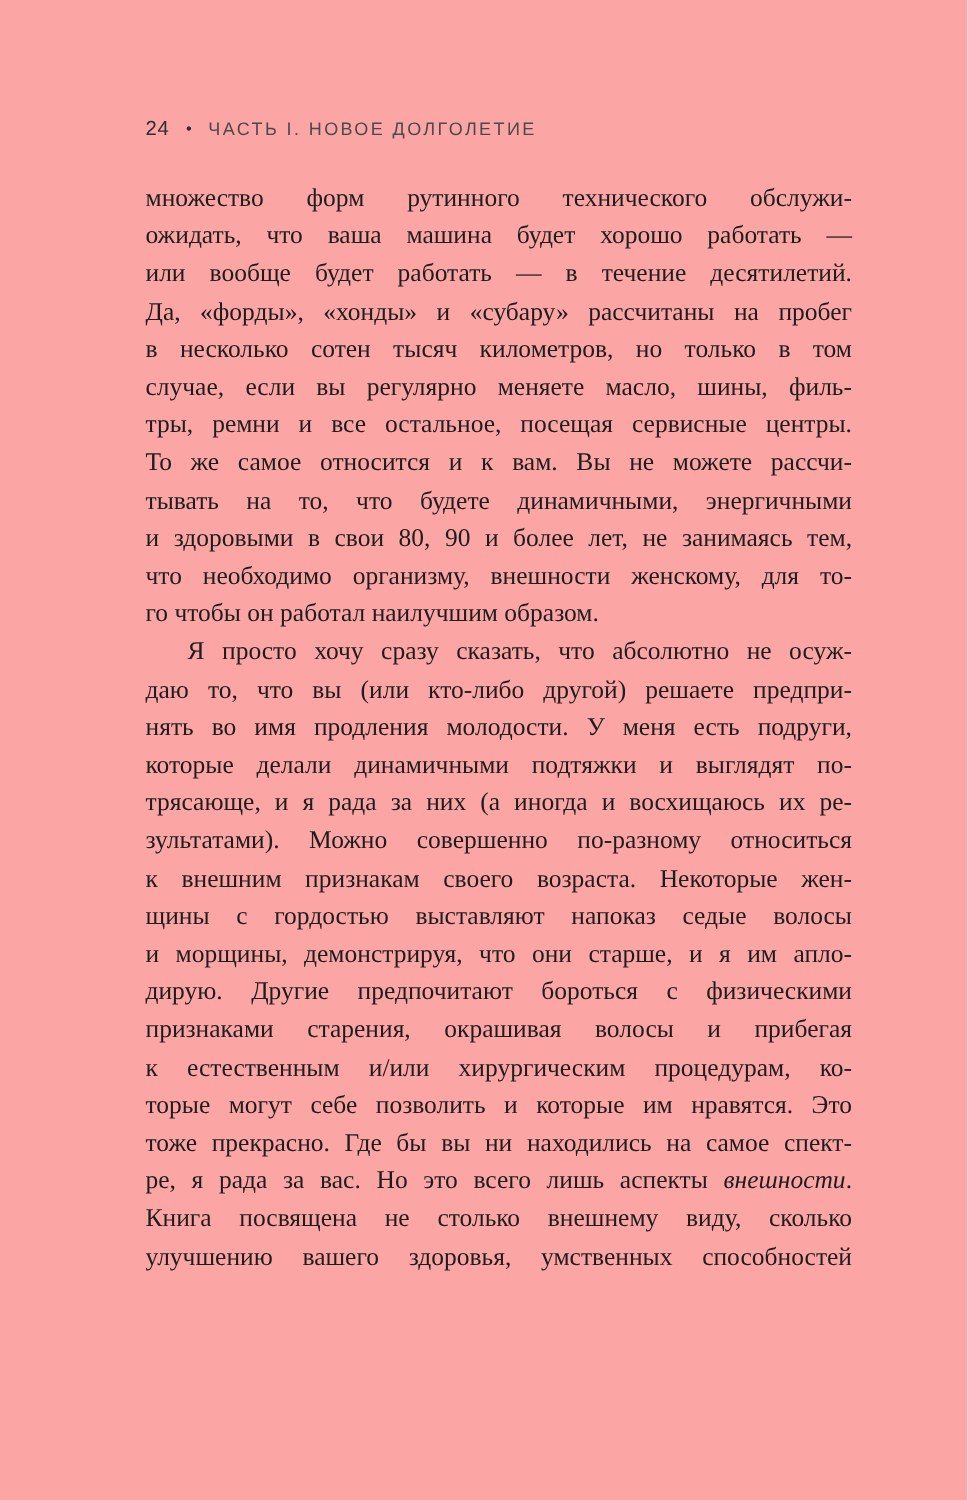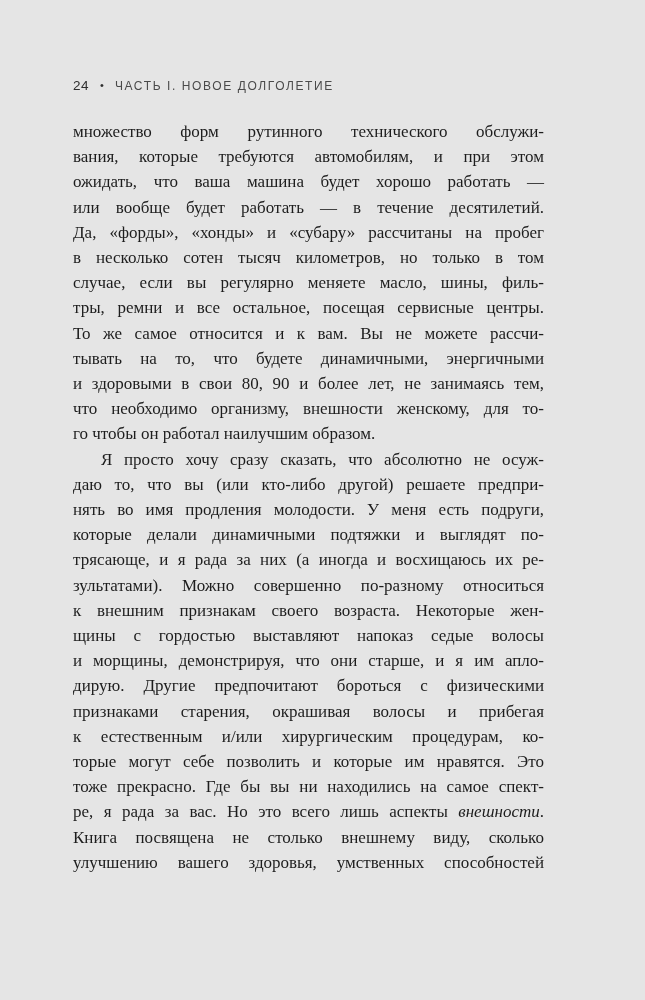--- a/index.html
+++ b/index.html
@@ -5,22 +5,22 @@
   html, body {
     margin: 0;
     padding: 0;
     background: #ffffff;
   }
   .page {
     position: relative;
     box-sizing: border-box;
     width: 645px;
     height: 1000px;
-    background: #e5e5e5;
-    padding: 78px 77px 0 73px;
+    background: #fca5a5;
+    padding: 78px 77px 0 97px;
     font-family: "Liberation Serif", serif;
     color: #1d1d1d;
   }
   .running-head {
     display: flex;
     align-items: baseline;
     gap: 11px;
     font-family: "Liberation Sans", sans-serif;
     color: #3c3c3c;
     margin-bottom: 26px;
@@ -75,21 +75,20 @@
 
 <div class="page">
   <div class="running-head">
     <span class="page-number">24</span>
     <span class="sep">•</span>
     <span class="title">ЧАСТЬ I. НОВОЕ ДОЛГОЛЕТИЕ</span>
   </div>
   <div class="text-block">
       <div class="paragraph">
         <div class="line"><span>множество форм рутинного технического обслужи-</span></div>
-        <div class="line"><span>вания, которые требуются автомобилям, и при этом</span></div>
         <div class="line"><span>ожидать, что ваша машина будет хорошо работать —</span></div>
         <div class="line"><span>или вообще будет работать — в течение десятилетий.</span></div>
         <div class="line"><span>Да, «форды», «хонды» и «субару» рассчитаны на пробег</span></div>
         <div class="line"><span>в несколько сотен тысяч километров, но только в том</span></div>
         <div class="line"><span>случае, если вы регулярно меняете масло, шины, филь-</span></div>
         <div class="line"><span>тры, ремни и все остальное, посещая сервисные центры.</span></div>
         <div class="line"><span>То же самое относится и к вам. Вы не можете рассчи-</span></div>
         <div class="line"><span>тывать на то, что будете динамичными, энергичными</span></div>
         <div class="line"><span>и здоровыми в свои 80, 90 и более лет, не занимаясь тем,</span></div>
         <div class="line"><span>что необходимо организму, внешности женскому, для то-</span></div>

